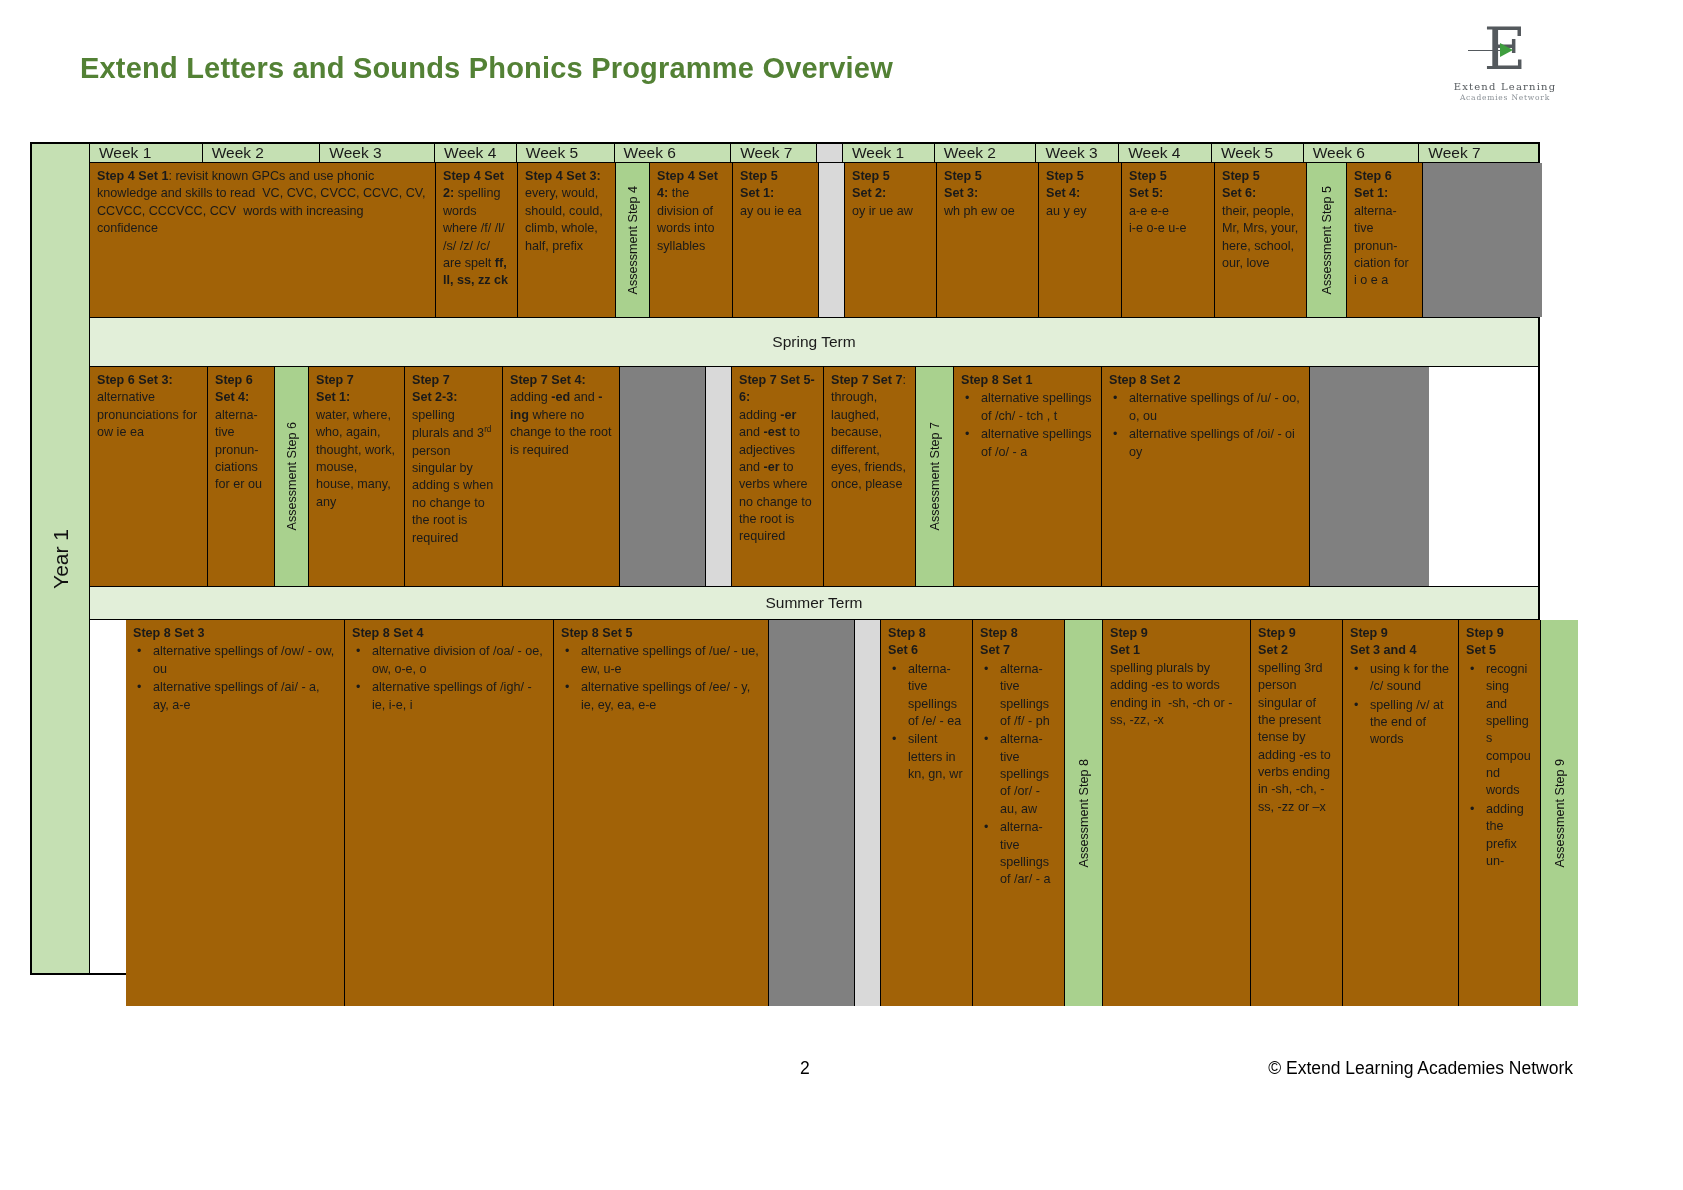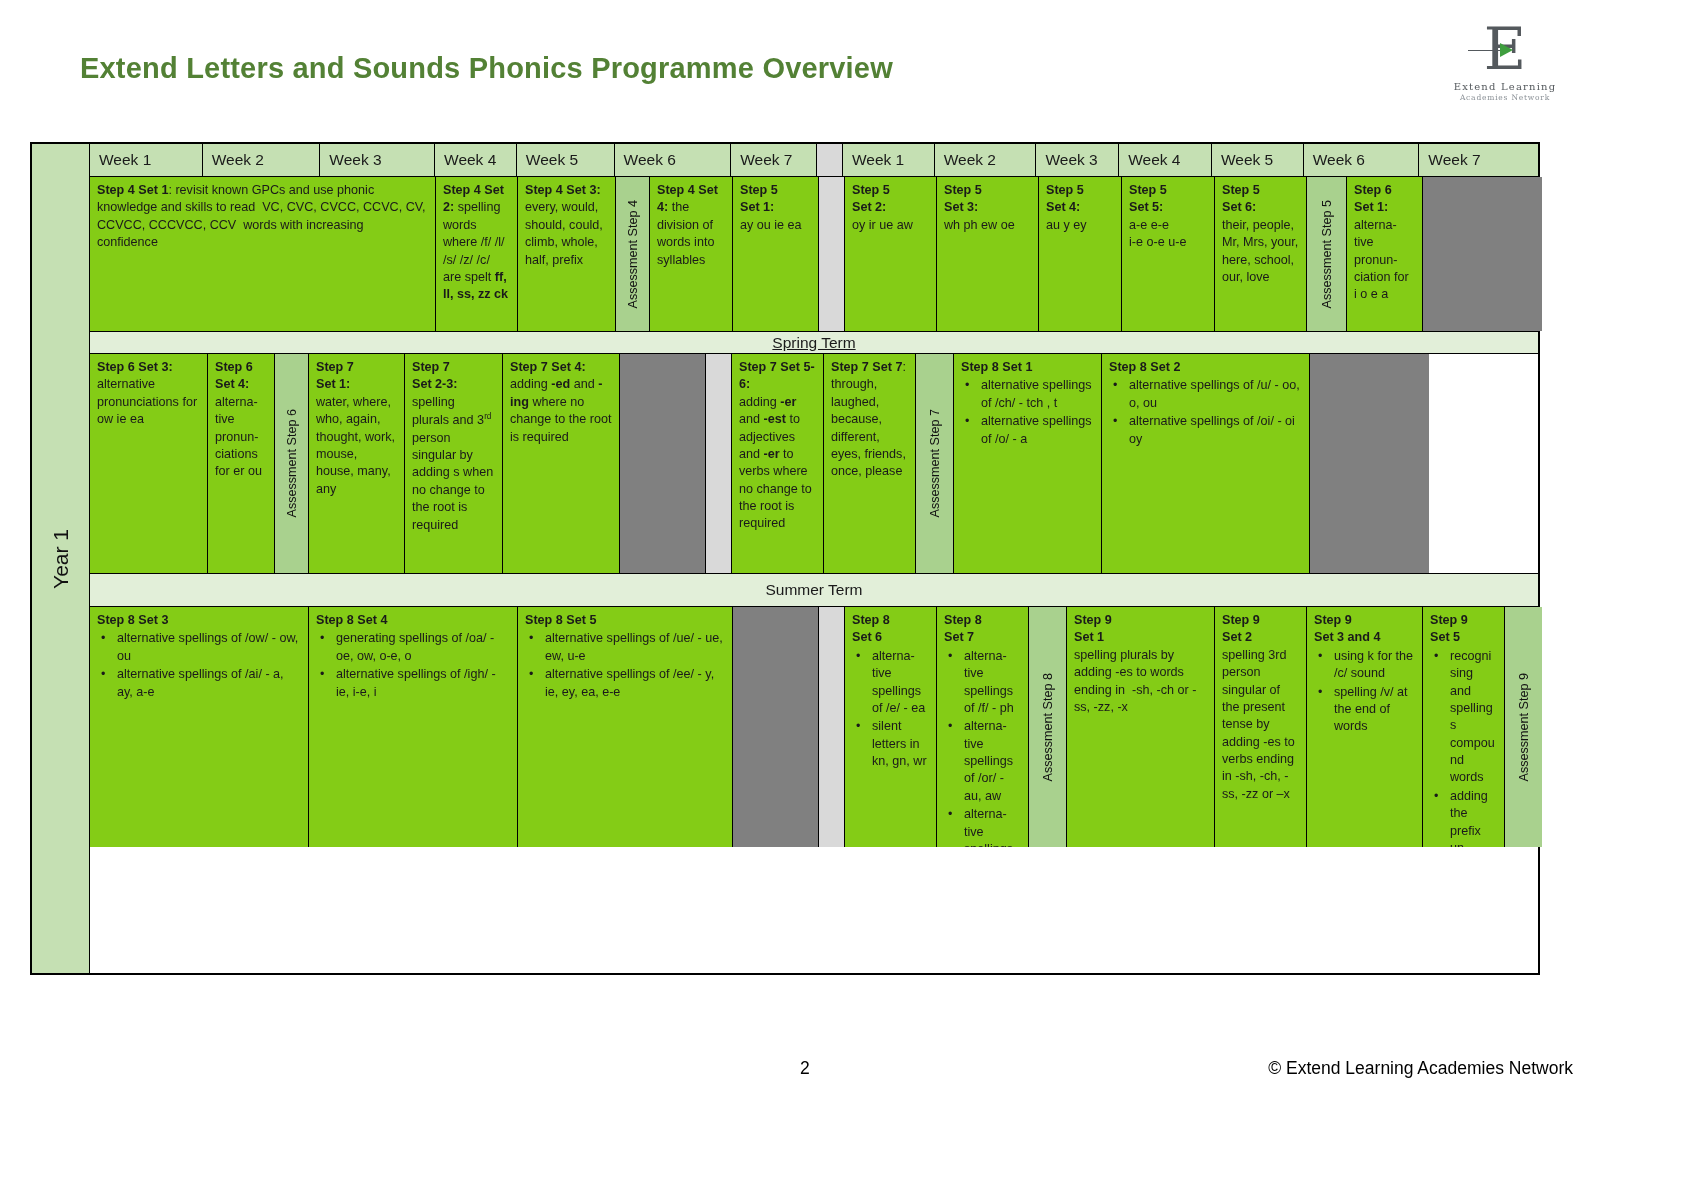--- a/index.html
+++ b/index.html
@@ -34,21 +34,21 @@
   .week-row > div:last-child{border-right:none}
   .gapcell{background:var(--gap-gray,#d9d9d9)}
 
   .band{background:var(--band-green,#e2efd9);border-bottom:1px solid #000;display:flex;align-items:center;
         justify-content:center;font-size:15.5px}
   .trow{display:flex;border-bottom:1px solid #000}
   #terms > .trow:last-child{border-bottom:none}
   .trow > div{border-right:1px solid #000;overflow:hidden}
   .trow > div:last-child{border-right:none}
 
-  .cell{background:#84cc16;padding:5px 7px;font-size:12.6px;line-height:1.38;white-space:pre-wrap;overflow-wrap:break-word}
+  .cell{background:#a16207;padding:5px 7px;font-size:12.6px;line-height:1.38;white-space:pre-wrap;overflow-wrap:break-word}
   .cell .b{font-weight:bold}
   .cell sup{font-size:.65em}
   .chead{white-space:pre-wrap}
   .bul{display:flex;margin-top:1px}
   .dot{width:9px;min-width:9px;margin-left:4px;margin-right:7px}
   .btext{flex:1;overflow-wrap:break-word;min-width:0}
 
   .acell{background:var(--assessment-green,#a9d18e);display:flex;align-items:center;justify-content:center}
   .vtext{writing-mode:vertical-rl;transform:rotate(180deg);font-size:12.6px;white-space:nowrap;color:#111}
   .darkcell{background:var(--dark-gray,#808080)}
@@ -129,21 +129,21 @@
 their, people, Mr, Mrs, your, here, school, our, love</span></div>
             <div class="acell" style="width: 40px; min-width: 40px;">
               <span class="vtext">Assessment Step 5</span>
             </div>
             <div class="cell" style="width: 76px; min-width: 76px;"><span class="b">Step 6
 Set 1:</span><span>
 alterna-tive pronun-ciation for
 i o e a</span></div>
             <div class="darkcell" style="width: 119px; min-width: 119px;"></div>
           </div>
-          <div class="band" style="height: 22px; text-decoration: underline;">
+          <div class="band" style="height: 49px;">
             <span>Spring Term</span>
           </div>
           <div class="trow" style="height: 220px;">
             <div class="cell" style="width: 118px; min-width: 118px;"><span class="b">Step 6 Set 3:</span><span>
 alternative pronunciations for ow ie ea</span></div>
             <div class="cell" style="width: 67px; min-width: 67px;"><span class="b">Step 6
 Set 4:</span><span>
 alterna-tive pronun-ciations for er ou</span></div>
             <div class="acell" style="width: 34px; min-width: 34px;">
               <span class="vtext">Assessment Step 6</span>
@@ -165,23 +165,23 @@
             <div class="acell" style="width: 38px; min-width: 38px;">
               <span class="vtext">Assessment Step 7</span>
             </div>
             <div class="cell" style="width: 148px; min-width: 148px;"><div class="chead"><span class="b">Step 8 Set 1</span></div><div class="bul"><span class="dot">•</span><span class="btext">alternative spellings of /ch/ - tch , t</span></div><div class="bul"><span class="dot">•</span><span class="btext">alternative spellings of /o/ - a</span></div></div>
             <div class="cell" style="width: 208px; min-width: 208px;"><div class="chead"><span class="b">Step 8 Set 2</span></div><div class="bul"><span class="dot">•</span><span class="btext">alternative spellings of /u/ - oo, o, ou</span></div><div class="bul"><span class="dot">•</span><span class="btext">alternative spellings of /oi/ - oi oy</span></div></div>
             <div class="darkcell" style="width: 119px; min-width: 119px;"></div>
           </div>
           <div class="band" style="height: 33px;">
             <span>Summer Term</span>
           </div>
-          <div class="trow" style="height: 240px;">
+          <div class="trow" style="height: 386px; margin-left: 36px;">
             <div class="cell" style="width: 219px; min-width: 219px;"><div class="chead"><span class="b">Step 8 Set 3</span></div><div class="bul"><span class="dot">•</span><span class="btext">alternative spellings of /ow/ - ow, ou</span></div><div class="bul"><span class="dot">•</span><span class="btext">alternative spellings of /ai/ - a, ay, a-e</span></div></div>
-            <div class="cell" style="width: 209px; min-width: 209px;"><div class="chead"><span class="b">Step 8 Set 4</span></div><div class="bul"><span class="dot">•</span><span class="btext">generating spellings of /oa/ - oe, ow, o-e, o</span></div><div class="bul"><span class="dot">•</span><span class="btext">alternative spellings of /igh/ - ie, i-e, i</span></div></div>
+            <div class="cell" style="width: 209px; min-width: 209px;"><div class="chead"><span class="b">Step 8 Set 4</span></div><div class="bul"><span class="dot">•</span><span class="btext">alternative division of /oa/ - oe, ow, o-e, o</span></div><div class="bul"><span class="dot">•</span><span class="btext">alternative spellings of /igh/ - ie, i-e, i</span></div></div>
             <div class="cell" style="width: 215px; min-width: 215px;"><div class="chead"><span class="b">Step 8 Set 5</span></div><div class="bul"><span class="dot">•</span><span class="btext">alternative spellings of /ue/ - ue, ew, u-e</span></div><div class="bul"><span class="dot">•</span><span class="btext">alternative spellings of /ee/ - y, ie, ey, ea, e-e</span></div></div>
             <div class="darkcell" style="width: 86px; min-width: 86px;"></div>
             <div class="gcell" style="width: 26px; min-width: 26px;"></div>
             <div class="cell" style="width: 92px; min-width: 92px;"><div class="chead"><span class="b">Step 8
 Set 6</span></div><div class="bul"><span class="dot">•</span><span class="btext">alterna-tive spellings of /e/ - ea</span></div><div class="bul"><span class="dot">•</span><span class="btext">silent letters in kn, gn, wr</span></div></div>
             <div class="cell" style="width: 92px; min-width: 92px;"><div class="chead"><span class="b">Step 8
 Set 7</span></div><div class="bul"><span class="dot">•</span><span class="btext">alterna-tive spellings of /f/ - ph</span></div><div class="bul"><span class="dot">•</span><span class="btext">alterna-tive spellings of /or/ - au, aw</span></div><div class="bul"><span class="dot">•</span><span class="btext">alterna-tive spellings of /ar/ - a</span></div></div>
             <div class="acell" style="width: 38px; min-width: 38px;">
               <span class="vtext">Assessment Step 8</span>
             </div>

